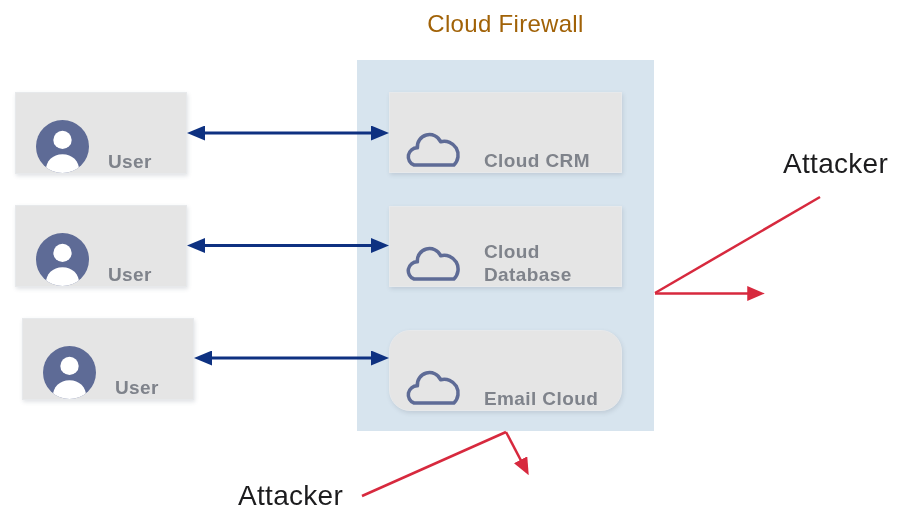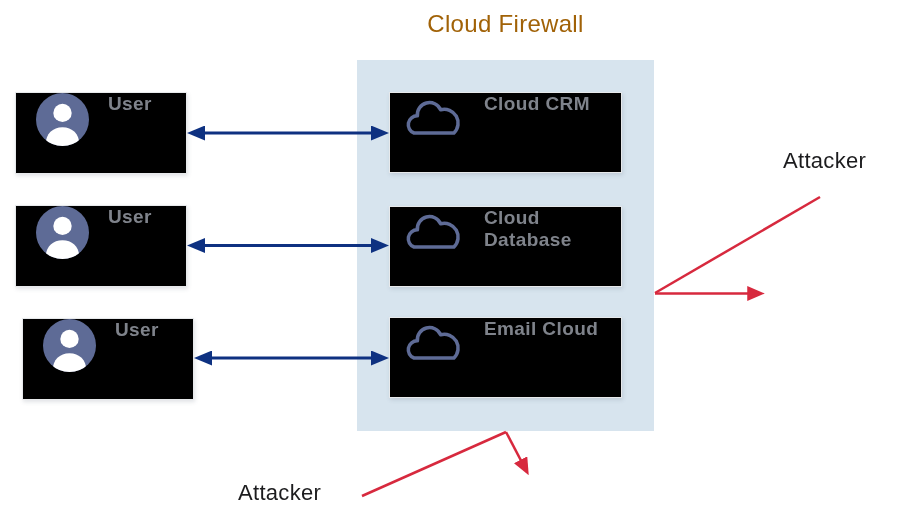--- a/index.html
+++ b/index.html
@@ -26,55 +26,55 @@
   .firewall-zone {
     position: absolute;
     left: 357px;
     top: 60px;
     width: 297px;
     height: 371px;
     background: #d7e4ee;
   }
   .card {
     position: absolute;
-    background: #000000;
+    background: #e5e5e5;
     border: 1px solid #e7e9eb;
     box-shadow: 1px 2px 4px rgba(90,100,115,0.18);
     display: flex;
-    align-items: flex-start;
+    align-items: flex-end;
   }
   .user-card { width: 172px; height: 82px; padding-left: 20px; }
   .user-card-1 { left: 15px; top: 92px; }
   .user-card-2 { left: 15px; top: 205px; }
   .user-card-3 { left: 22px; top: 318px; }
   .service-card { left: 389px; width: 233px; height: 81px; padding-left: 13px; }
   .service-card-1 { top: 92px; }
   .service-card-2 { top: 206px; }
-  .service-card-3 { top: 317px; }
+  .service-card-3 { top: 330px; border-radius: 21px; }
   .avatar-wrap { width: 53px; height: 53px; flex: 0 0 auto; }
   .cloud-wrap { width: 62px; height: 45px; flex: 0 0 auto; margin-top: 2px; }
   .entity-label {
     margin-left: 19px;
     font-size: 19px;
     font-weight: 700;
     color: #7f838b;
     letter-spacing: 0.4px;
     line-height: 1.18;
     width: 124px;
   }
   .arrow-layer {
     position: absolute;
     left: 0; top: 0;
     width: 905px;
     height: 528px;
     pointer-events: none;
   }
   .attacker-label {
     position: absolute;
-    font-size: 22px;
+    font-size: 28px;
     font-weight: 400;
     color: #1c1c1e;
     letter-spacing: 0.3px;
   }
   .attacker-label-right { left: 783px; top: 148px; }
   .attacker-label-bottom { left: 238px; top: 480px; }
 </style>
 </head>
 <body>
 

